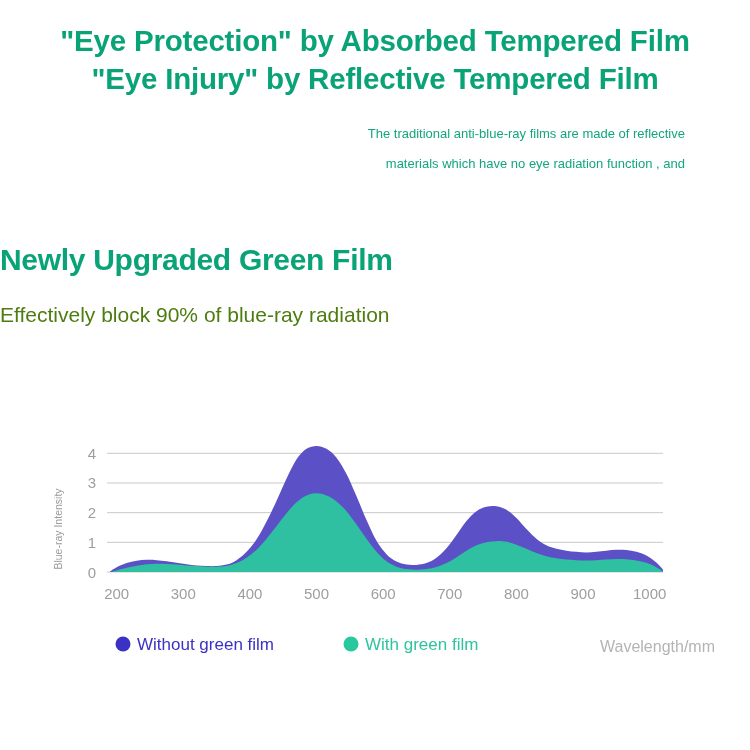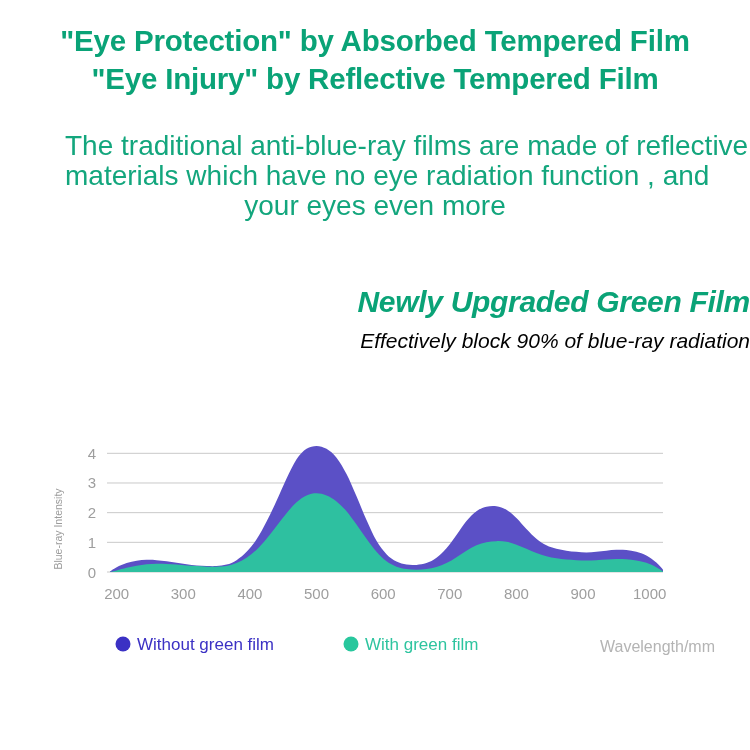--- a/index.html
+++ b/index.html
@@ -31,48 +31,47 @@
     color: #0aa377;
     font-weight: bold;
     font-size: 29.5px;
     line-height: 38px;
     letter-spacing: -0.2px;
     white-space: nowrap;
   }
 
   
   .intro {
-    margin: 33px auto 0 auto;
+    margin: 21px auto 0 auto;
     width: 620px;
-    text-align: center;
+    text-align: right;
     color: #13a67d;
-    font-size: 28px;
+    font-size: 13px;
     line-height: 30px;
   }
   .intro-line {
     display: block;
     white-space: nowrap;
   }
 
   
   .section-head {
     margin-top: 62px;
-    text-align: right;
-    font-style: italic;
+    text-align: left;
   }
   .section-title {
     color: #0aa377;
     font-weight: bold;
     font-size: 30px;
     line-height: 38px;
     letter-spacing: -0.3px;
   }
   .section-sub {
-    margin-top: 6px;
-    color: #000000;
+    margin-top: 22px;
+    color: #4d7c0f;
     font-size: 21px;
     line-height: 28px;
   }
 
   
   .chart-wrap {
     position: absolute;
     left: 0;
     top: 424px;
     width: 750px;
@@ -111,21 +110,20 @@
 <div class="page">
 
   <div class="hero">
     <div class="hero-line">"Eye Protection" by Absorbed Tempered Film</div>
     <div class="hero-line">"Eye Injury" by Reflective Tempered Film</div>
   </div>
 
   <div class="intro">
     <span class="intro-line">The traditional anti-blue-ray films are made of reflective</span>
     <span class="intro-line">materials which have no eye radiation function , and</span>
-    <span class="intro-line">your eyes even more</span>
   </div>
 
   <div class="section-head">
     <div class="section-title">Newly Upgraded Green Film</div>
     <div class="section-sub">Effectively block 90% of blue-ray radiation</div>
   </div>
 
   <div class="chart-wrap">
     <svg class="chart-svg" width="750" height="250" viewBox="0 0 750 250">
       <g id="gridlines">

